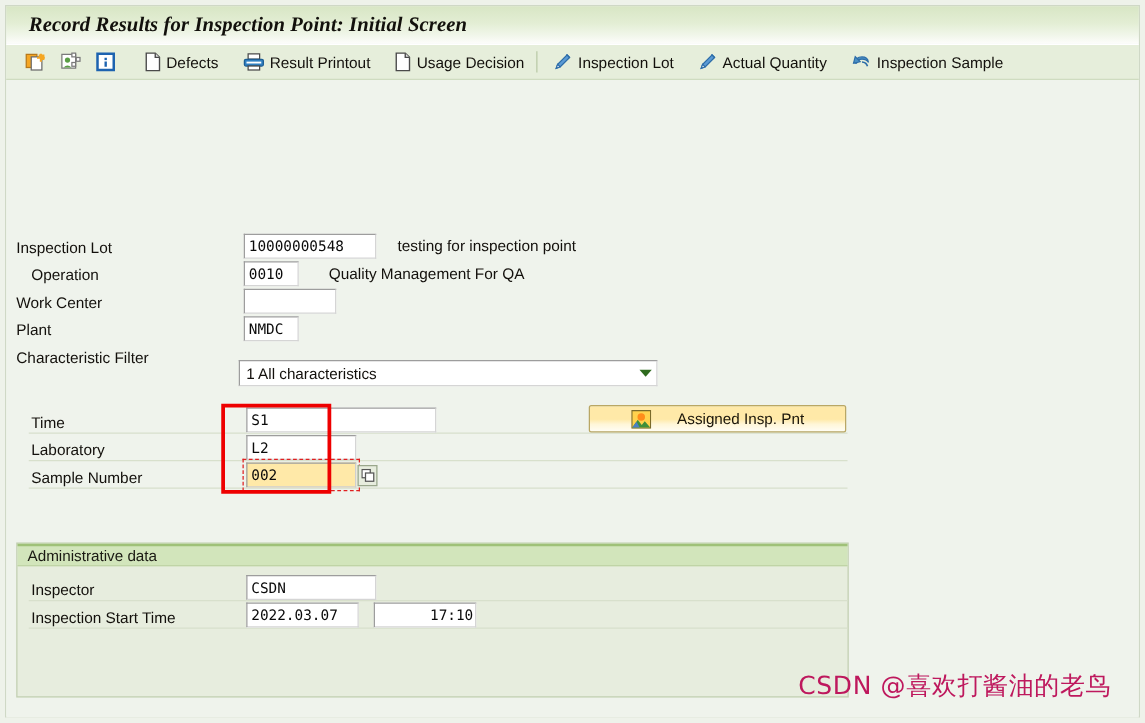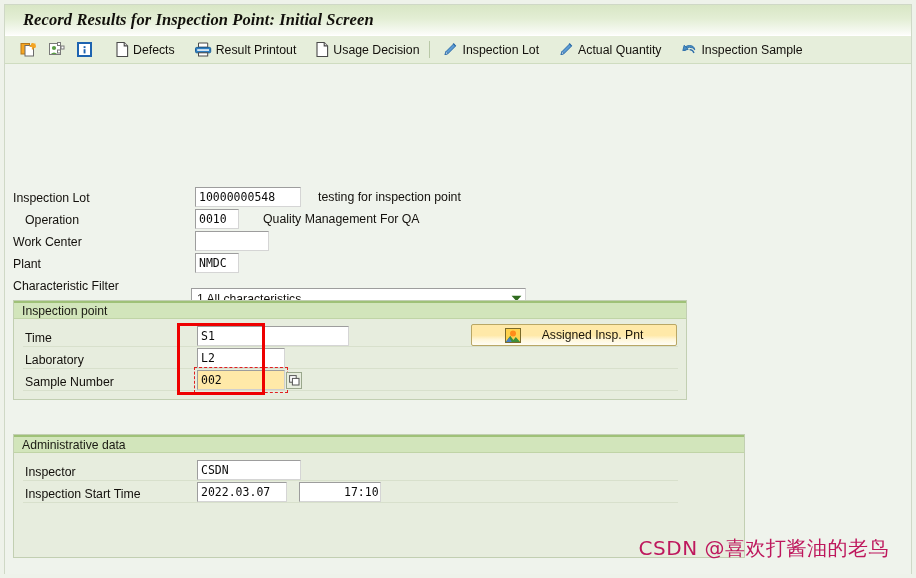--- a/index.html
+++ b/index.html
@@ -415,25 +415,20 @@
     </div>
     <div class="combo" style="left:186px; top:211px; width:335px; height:21px;margin-top:13px;">
       <span class="ctext">1 All characteristics</span>
       <span class="carrow">
         <svg width="11" height="7" viewBox="0 0 11 7">
           <path d="M0.6 0.8 L10.4 0.8 L5.5 6.3 Z" fill="#2f6b1e"></path>
         </svg>
       </span>
     </div>
 
-    <div class="panel" style="left:8px; top:236px; width:674px; height:100px;">
-      <div class="panel-head">
-        <span class="ptitle">Inspection point</span>
-      </div>
-    </div>
 
     <div class="rowline" style="left:18px; top:282px; width:655px;"></div>
     <div class="rowline" style="left:18px; top:304px; width:655px;"></div>
     <div class="rowline" style="left:18px; top:326px; width:655px;"></div>
 
     <div class="frow" style="left:20px; top:264px;">
       <span class="flabel">Time</span>
     </div>
     <div class="inp" style="left:192px; top:262px; width:152px; height:20px;">S1</div>
 
@@ -462,21 +457,21 @@
           <circle cx="8" cy="5.6" r="3" fill="#ff8c1a"></circle>
           <path d="M0.8 14 l4.4 -6.2 l3.2 4.2 l2.4 -3 l4.4 5 z" fill="#3f8f3a"></path>
           <path d="M0.8 14 l3.4 -4.6 l2.6 4.6 z" fill="#4a7fc4"></path>
         </svg>
       </span>
       <span class="btxt">Assigned Insp. Pnt</span>
     </div>
 
     <div class="annot-rect" style="left:172px; top:259px; width:88px; height:72px;"></div>
 
-    <div class="panel" style="left:8px; top:370px; width:732px; height:124px;">
+    <div class="panel" style="left:8px; top:370px; width:666px; height:124px;">
       <div class="panel-head">
         <span class="ptitle">Administrative data</span>
       </div>
     </div>
 
     <div class="rowline" style="left:18px; top:416px; width:655px;"></div>
     <div class="rowline" style="left:18px; top:438px; width:655px;"></div>
 
     <div class="frow" style="left:20px; top:398px;">
       <span class="flabel">Inspector</span>

